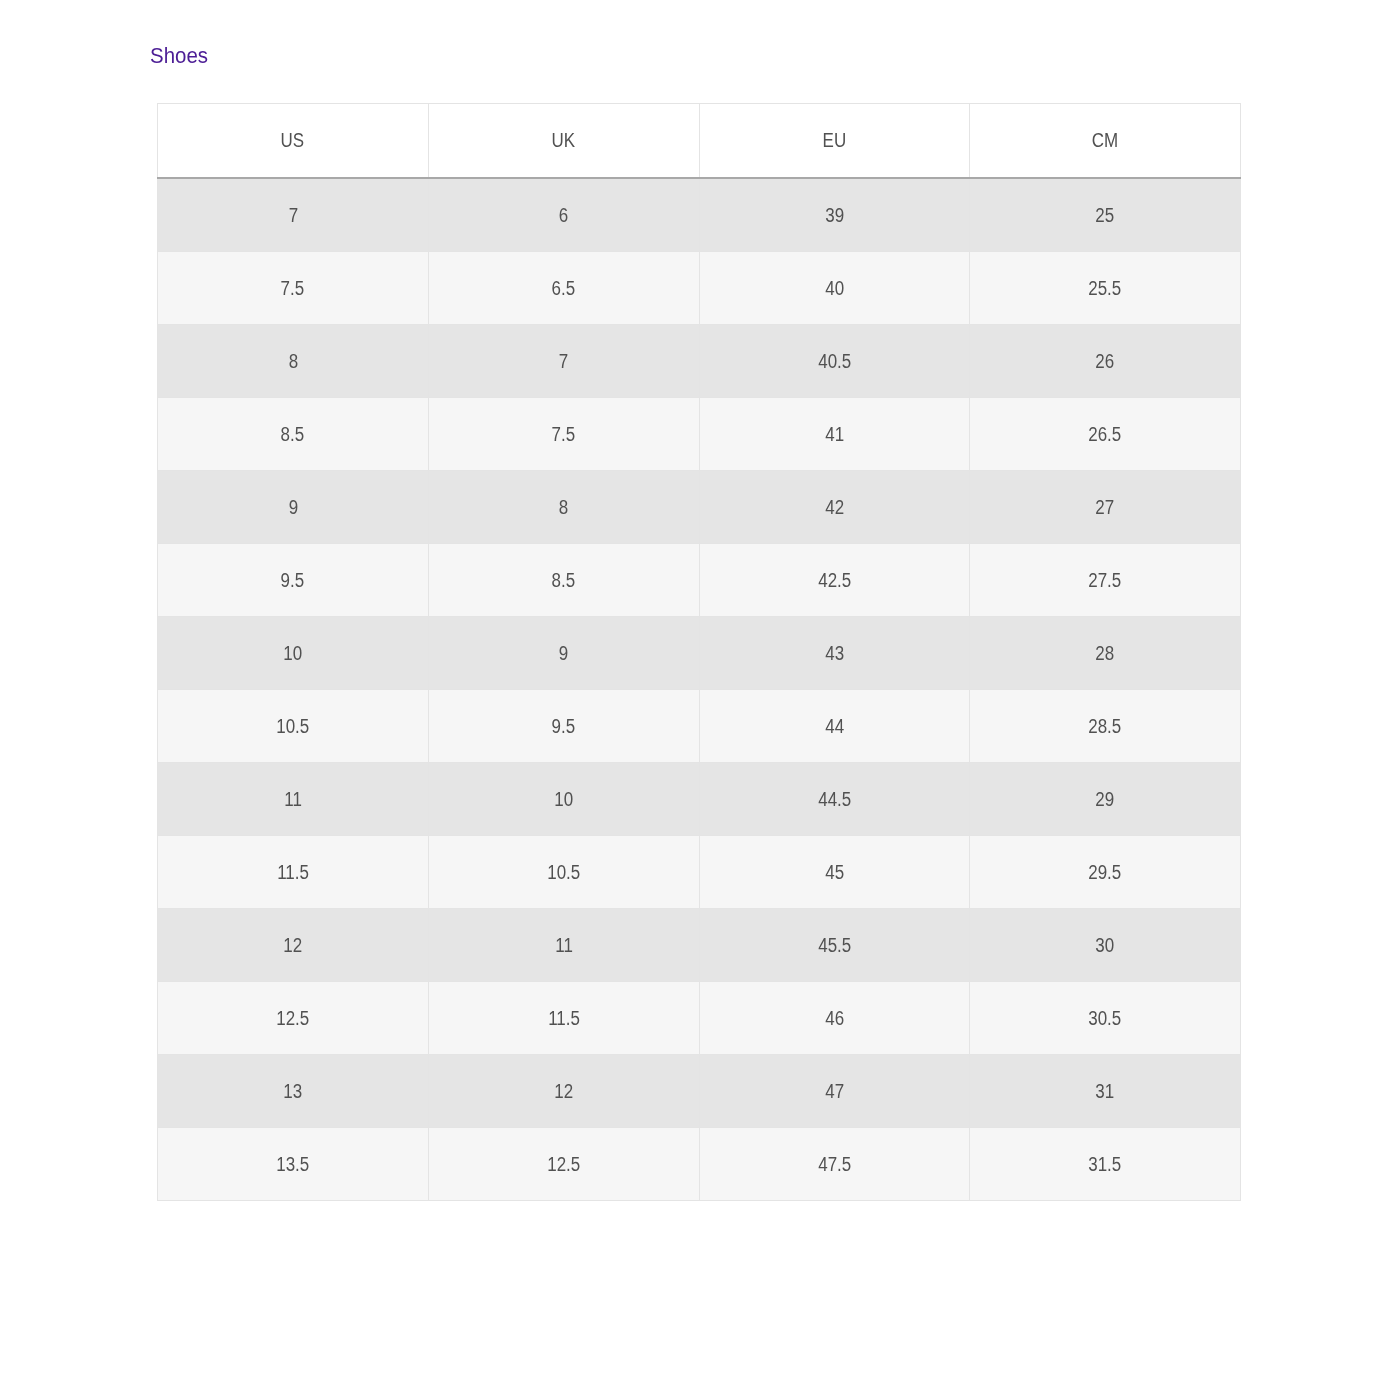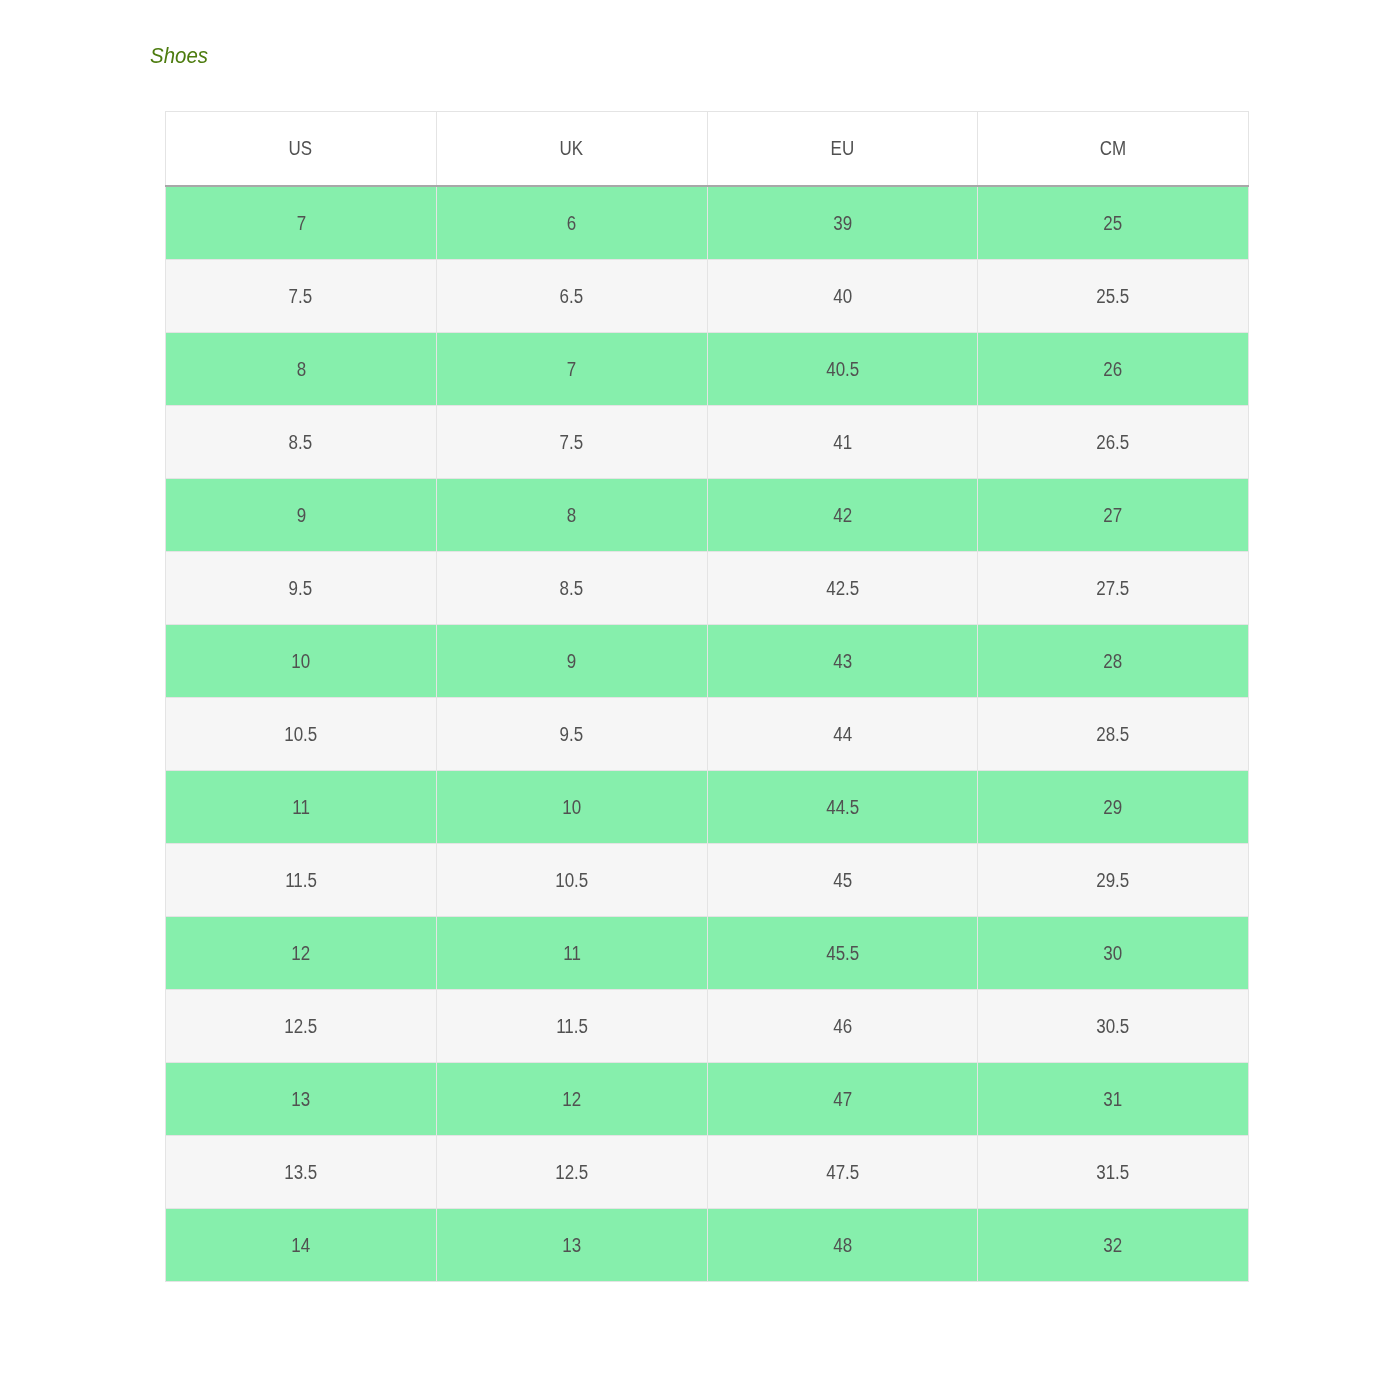--- a/index.html
+++ b/index.html
@@ -44,22 +44,22 @@
     position:absolute;
     left:157px;
     top:103px;
     width:1084px;
   }
 
   table.size-chart {
     border-collapse:collapse;
     table-layout:fixed;
     width:1084px;
-    margin:8px;
-    background:#86efac;
+    margin:0;
+    background:#e5e5e5;
   }
 
   table.size-chart th,
   table.size-chart td {
     margin:0;
     padding:0;
     height:72px;
     border:1px solid #e4e4e4;
     text-align:center;
     vertical-align:middle;
@@ -81,21 +81,21 @@
   table.size-chart thead th {
     height:73px;
     border-bottom:2px solid #a8a8a8;
     background:#ffffff;
   }
 
   table.size-chart tbody tr:nth-child(even) > td {
     background:#f6f6f6;
   }
 </style>
-<style>table.size-chart th, table.size-chart td { border-color:#e4e4e4; color:#515151; }table.size-chart thead th { border-bottom-color:#a8a8a8; }table.size-chart tbody tr:nth-child(even) > td { background:#f6f6f6; }.size-chart-title { color:#4d7c0f;font-style:italic; }.page { background:#ffffff; }</style></head>
+<style>table.size-chart th, table.size-chart td { border-color:#e4e4e4; color:#515151; }table.size-chart thead th { border-bottom-color:#a8a8a8; }table.size-chart tbody tr:nth-child(even) > td { background:#f6f6f6; }.size-chart-title { color:#4c1d95; }.page { background:#ffffff; }</style></head>
 <body>
 
 <div class="page">
 
   <h1 class="size-chart-title"><span class="glyphs">Shoes</span></h1>
 
   <div class="size-chart-container">
     <table class="size-chart">
       <thead>
         <tr id="header-row">
@@ -183,23 +183,17 @@
             <td><span class="glyphs">12</span></td>
             <td><span class="glyphs">47</span></td>
             <td><span class="glyphs">31</span></td>
           </tr>
           <tr>
             <td><span class="glyphs">13.5</span></td>
             <td><span class="glyphs">12.5</span></td>
             <td><span class="glyphs">47.5</span></td>
             <td><span class="glyphs">31.5</span></td>
           </tr>
-          <tr>
-            <td><span class="glyphs">14</span></td>
-            <td><span class="glyphs">13</span></td>
-            <td><span class="glyphs">48</span></td>
-            <td><span class="glyphs">32</span></td>
-          </tr>
         </tbody>
     </table>
   </div>
 
 </div>
 
 </body></html>

